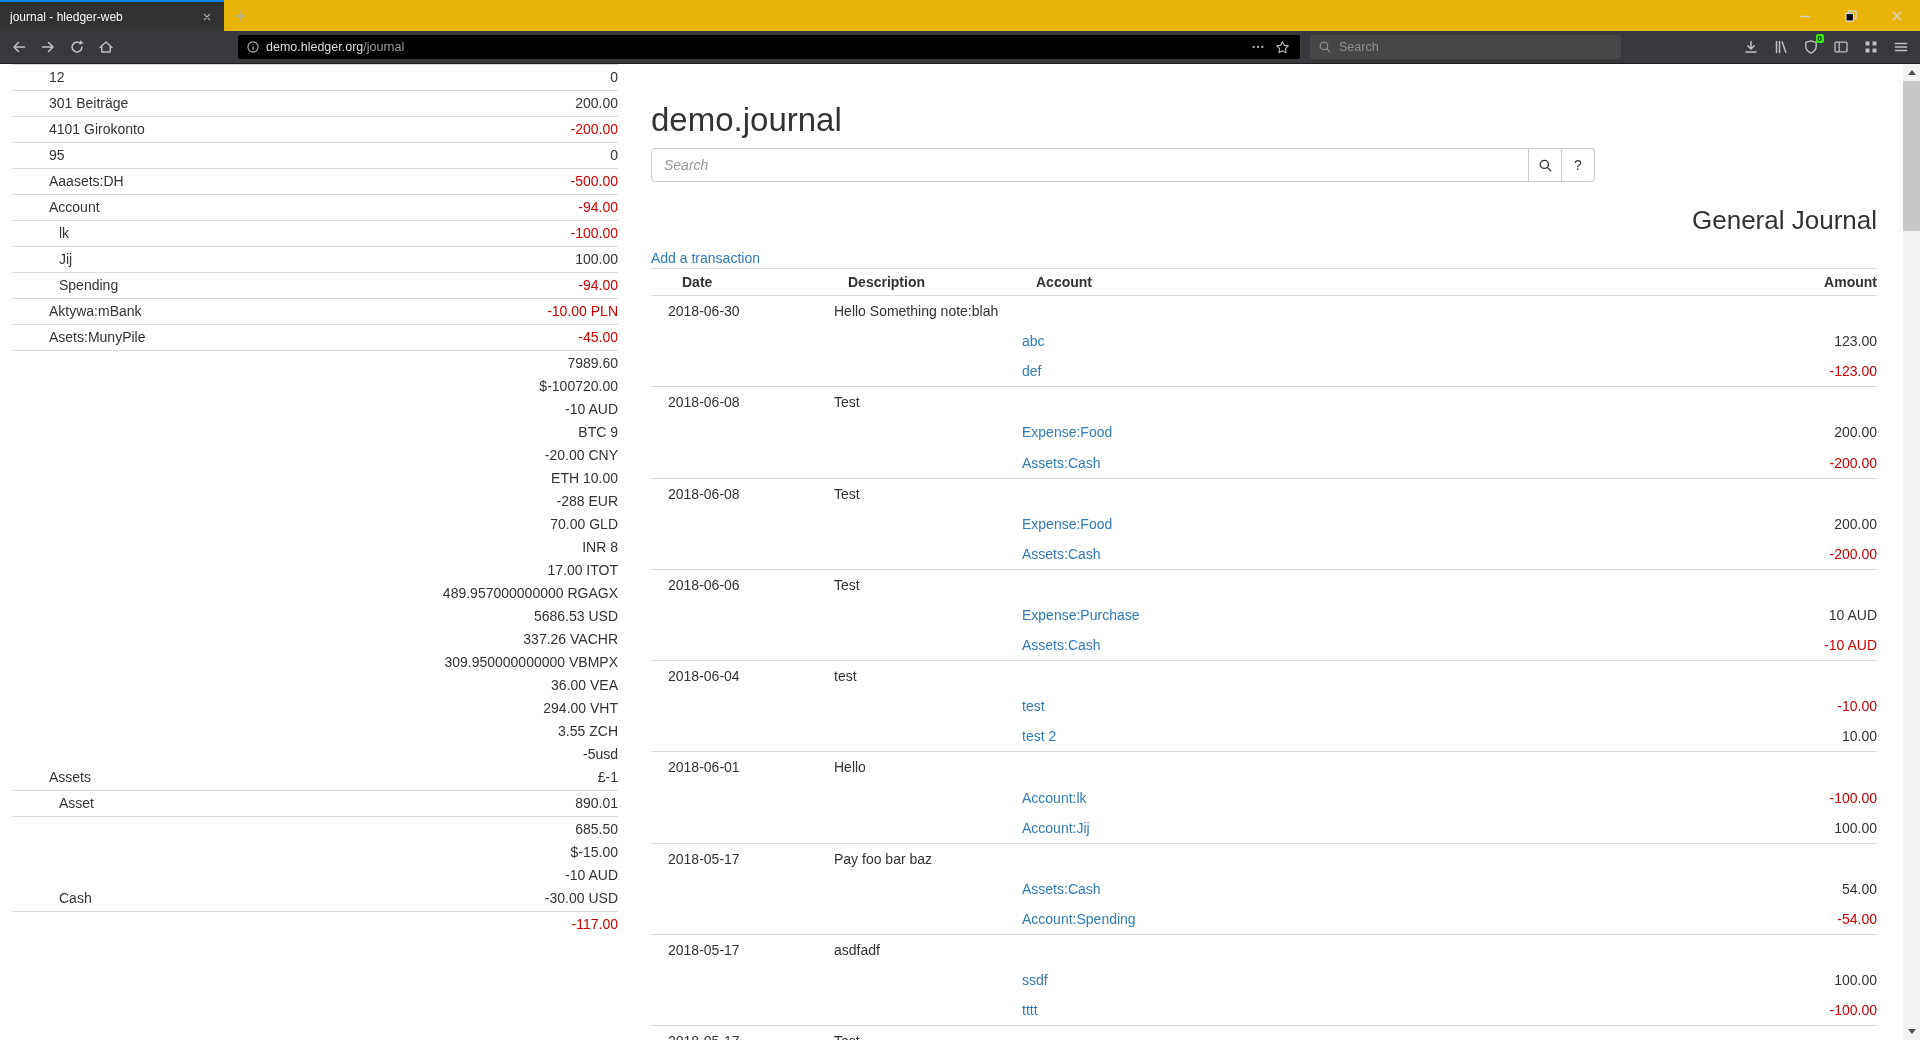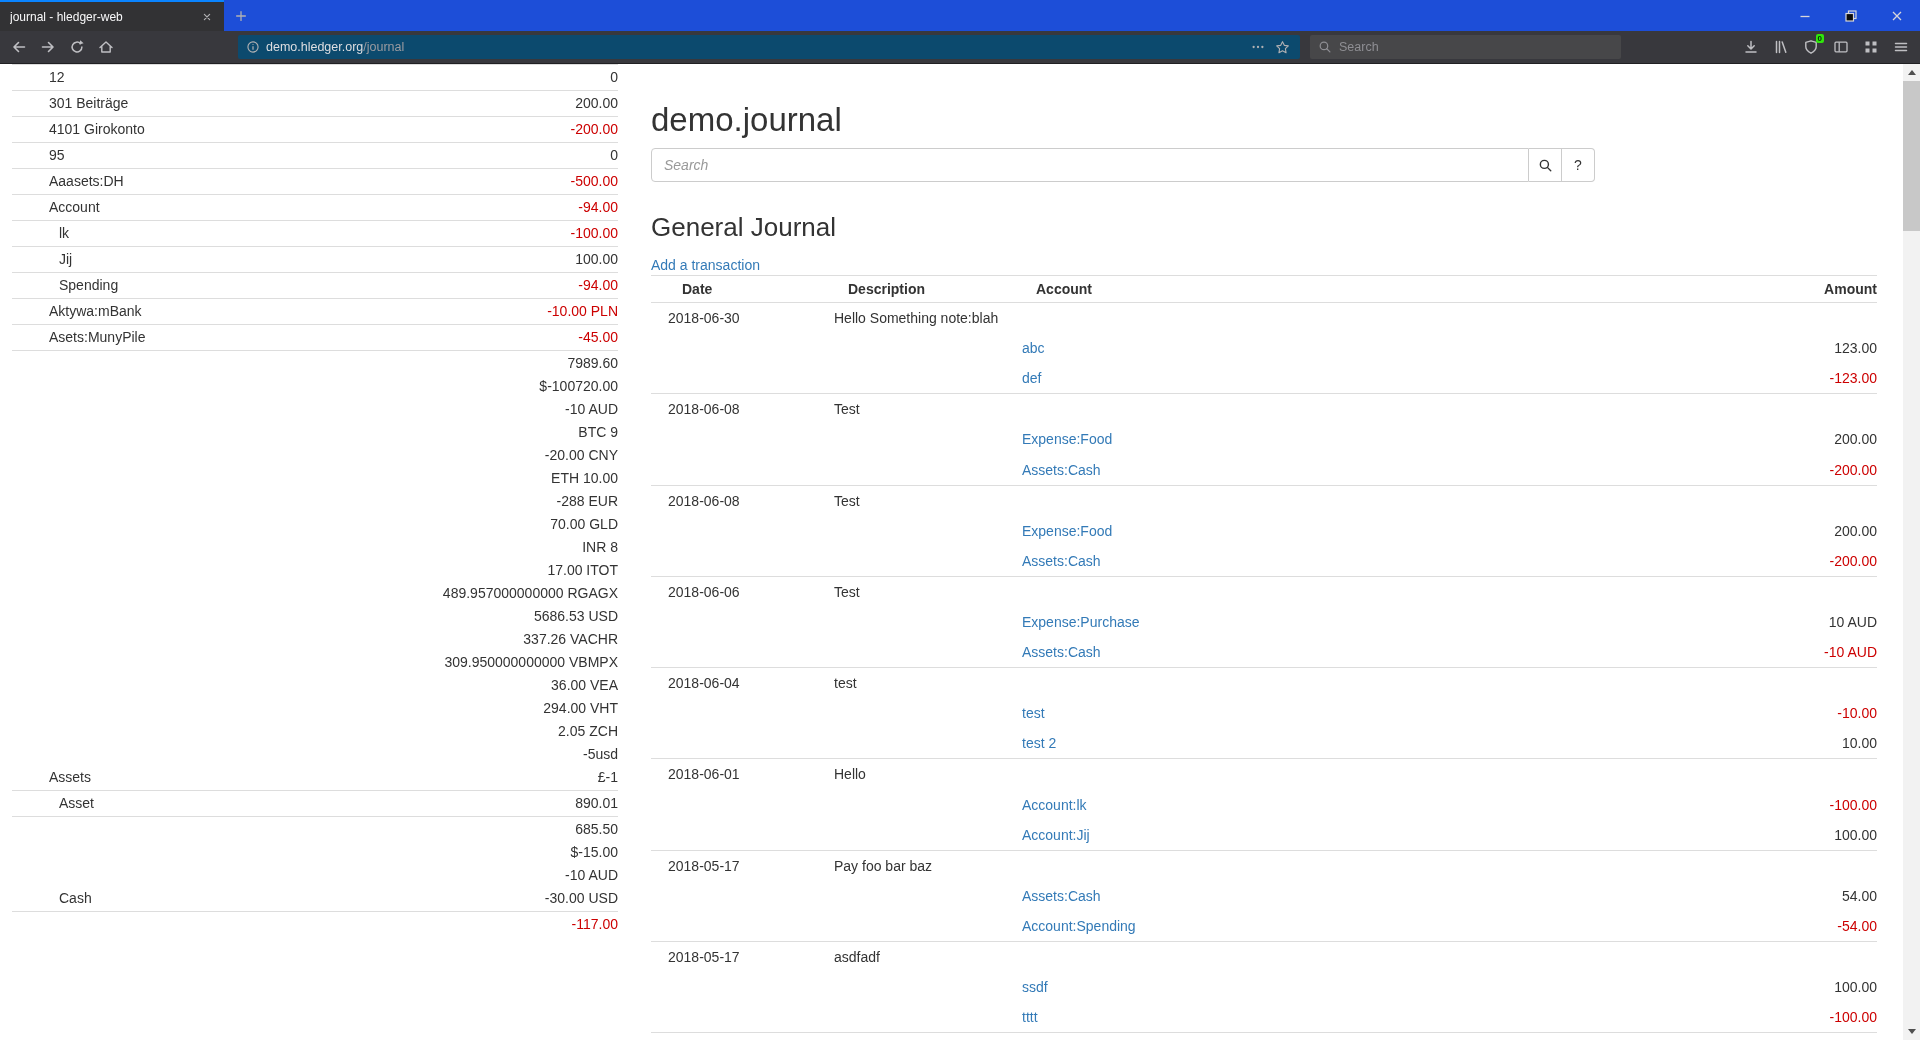--- a/index.html
+++ b/index.html
@@ -1,33 +1,33 @@
 <!DOCTYPE html>
 <html><head>
 <meta charset="utf-8">
 <style>
   * { margin:0; padding:0; }
   html,body { width:1920px; height:1040px; overflow:hidden; }
   body { background:#fff; font-family:"Liberation Sans", sans-serif; }
   button { font-family:inherit; cursor:default; }
 
   
-  .tabbar { height:31px; background:#1d4ed8; display:flex; align-items:stretch; }
+  .tabbar { height:31px; background:#eab308; display:flex; align-items:stretch; }
   .tab { width:224px; background:#323234; border-top:2px solid #0a84ff; box-sizing:border-box;
          display:flex; align-items:center; padding:0 7px 0 10px; }
   .tab-title { flex:1; color:#f9f9fa; font-size:12px; white-space:nowrap; overflow:hidden; }
   .icon-btn { display:flex; align-items:center; justify-content:center; background:none; border:none; color:#b1b1b3; }
   .tab-close { width:20px; height:20px; }
   .newtab { width:34px; }
   .win-controls { margin-left:auto; display:flex; }
   .win-btn { width:46px; color:#d7d7db; }
   .navbar { height:33px; background:#38383d; border-bottom:1px solid #202023; box-sizing:border-box;
             display:flex; align-items:center; padding:0 4px; }
   .nav-btn { width:29px; height:28px; color:#bfbfc3; }
-  .urlbar { margin-left:118px; width:1062px; height:24px; background:#0c4a6e; border-radius:2px;
+  .urlbar { margin-left:118px; width:1062px; height:24px; background:#000000; border-radius:2px;
             display:flex; align-items:center; padding:0 6px; box-sizing:border-box; font-size:12.5px; }
   .site-info { display:flex; margin:0 6px 0 2px; color:#b1b1b3; }
   .url-text { flex:1; white-space:nowrap; overflow:hidden; }
   .url-domain { color:#dedee1; }
   .url-path { color:#9b9ba0; }
   .urlbar .icon-btn { width:24px; height:22px; }
   .chrome-search { margin-left:10px; width:311px; height:24px; background:#474749; border-radius:2px;
                    display:flex; align-items:center; gap:7px; padding:0 8px; box-sizing:border-box;
                    color:#8e8e93; font-size:12.5px; }
   .nav-icons { margin-left:auto; display:flex; }
@@ -52,21 +52,21 @@
 
   .main { position:absolute; left:651px; top:16px; width:1226px; color:#333; }
   .main h1 { margin-top:20px; font-size:33px; line-height:40px; font-weight:500; }
   .searchform { margin-top:8px; display:flex; width:944px; }
   .search-input { flex:1; height:34px; border:1px solid #ccc; border-radius:4px 0 0 4px;
                   padding:0 12px; font-size:14px; color:#555; box-sizing:border-box; outline:none; }
   .search-input::placeholder { color:#999; font-style:italic; }
   .sf-btn { width:33px; height:34px; border:1px solid #ccc; border-left:none; background:#fff;
             color:#333; font-size:14px; box-sizing:border-box; display:flex; align-items:center; justify-content:center; }
   .sf-btn.help { border-radius:0 4px 4px 0; }
-  .main h2 { margin-top:30px; font-size:26px; line-height:30px; font-weight:500; }
+  .main h2 { margin-top:23px; font-size:26px; line-height:30px; font-weight:500;text-align:right; }
   .add-link { display:inline-block; margin-top:13px; line-height:20px; color:#337ab7;
               text-decoration:none; font-size:14px; }
   .jtable { font-size:14px; }
   .jt-head { display:flex; align-items:center; height:28px; border-top:1px solid #ddd;
              border-bottom:1px solid #ddd; font-weight:bold; box-sizing:border-box; }
   .col-date { margin-left:31px; width:166px; }
   .col-desc { width:188px; }
   .col-amt { margin-left:auto; }
   .tx { border-top:1px solid #ddd; }
   .jt-body .tx:first-child { border-top:none; }
@@ -298,21 +298,21 @@
             <div class="sb-amt">-288 EUR</div>
             <div class="sb-amt">70.00 GLD</div>
             <div class="sb-amt">INR 8</div>
             <div class="sb-amt">17.00 ITOT</div>
             <div class="sb-amt">489.957000000000 RGAGX</div>
             <div class="sb-amt">5686.53 USD</div>
             <div class="sb-amt">337.26 VACHR</div>
             <div class="sb-amt">309.950000000000 VBMPX</div>
             <div class="sb-amt">36.00 VEA</div>
             <div class="sb-amt">294.00 VHT</div>
-            <div class="sb-amt">2.05 ZCH</div>
+            <div class="sb-amt">3.55 ZCH</div>
             <div class="sb-amt">-5usd</div>
             <div class="sb-amt">£-1</div>
           </div>
         </div>
         <div class="sb-row">
           <a class="sb-name ind" href="#">Asset</a>
           <div class="sb-amts">
             <div class="sb-amt">890.01</div>
           </div>
         </div>

